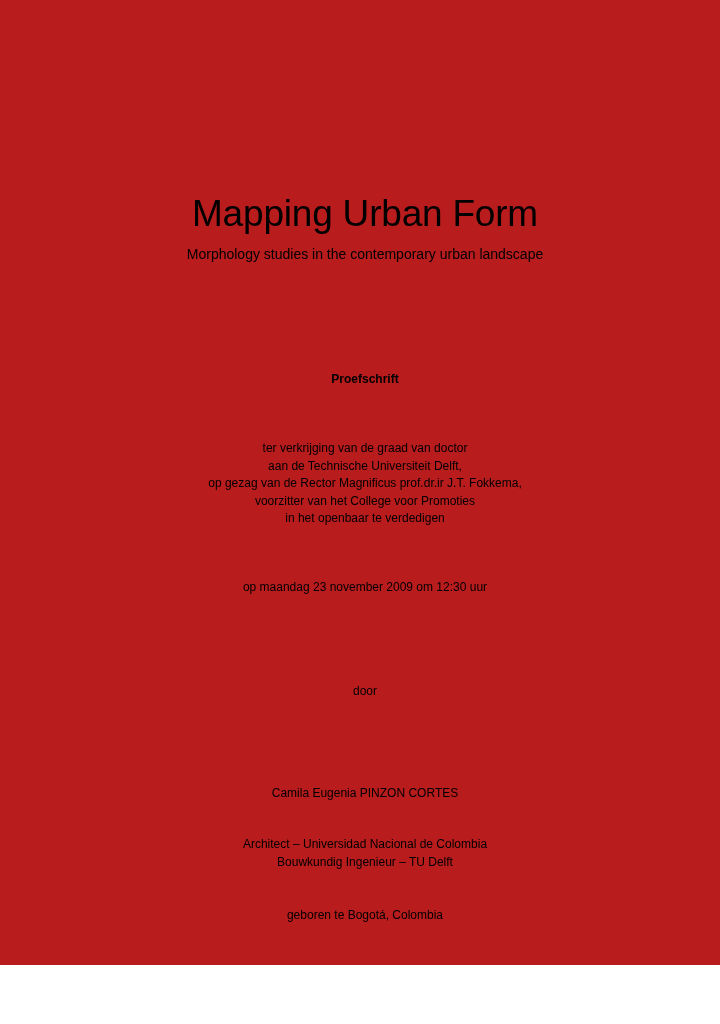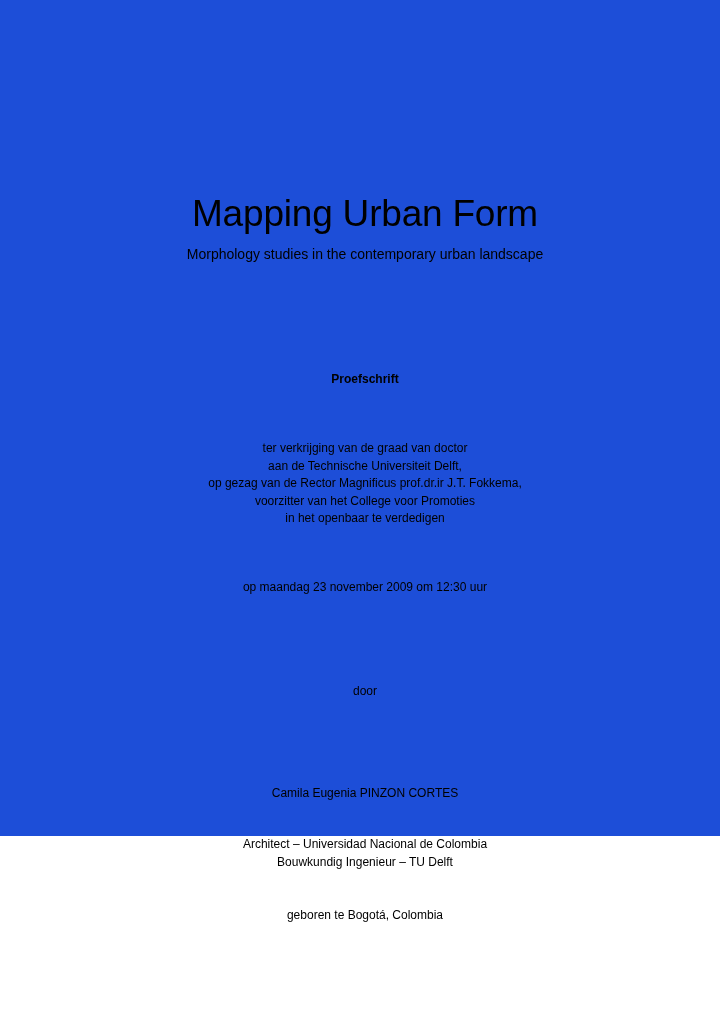--- a/index.html
+++ b/index.html
@@ -12,22 +12,22 @@
       height: 1024px;
       position: relative;
       overflow: hidden;
       font-family: "Liberation Sans", sans-serif;
       color: #000000;
     }
     .page {
       position: absolute;
       left: 0; top: 0;
       width: 720px;
-      height: 836px;
-      background: #1d4ed8;
+      height: 965px;
+      background: #b91c1c;
     }
     .line {
       position: absolute;
       left: 0;
       width: 730px;
       text-align: center;
       white-space: nowrap;
     }
     .title {
       top: 192px;

